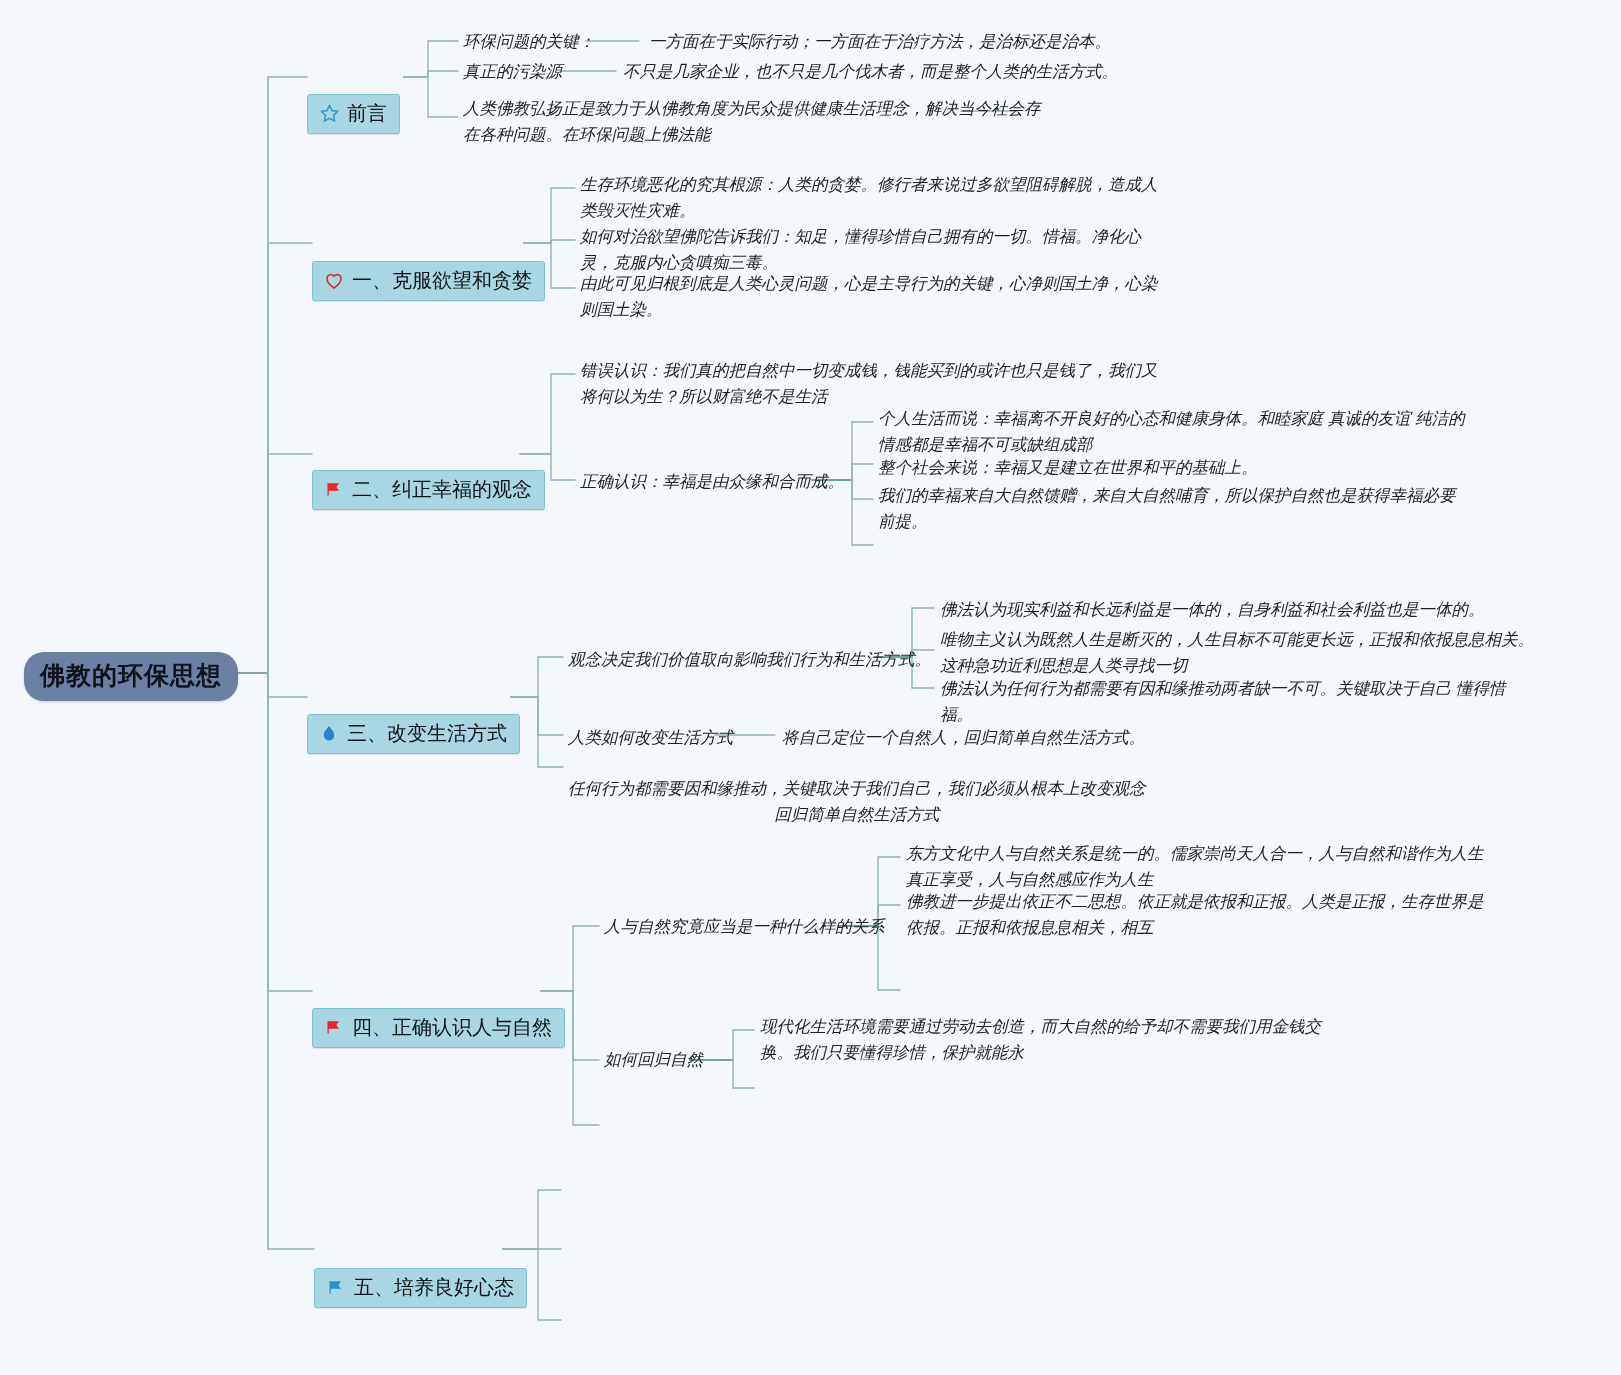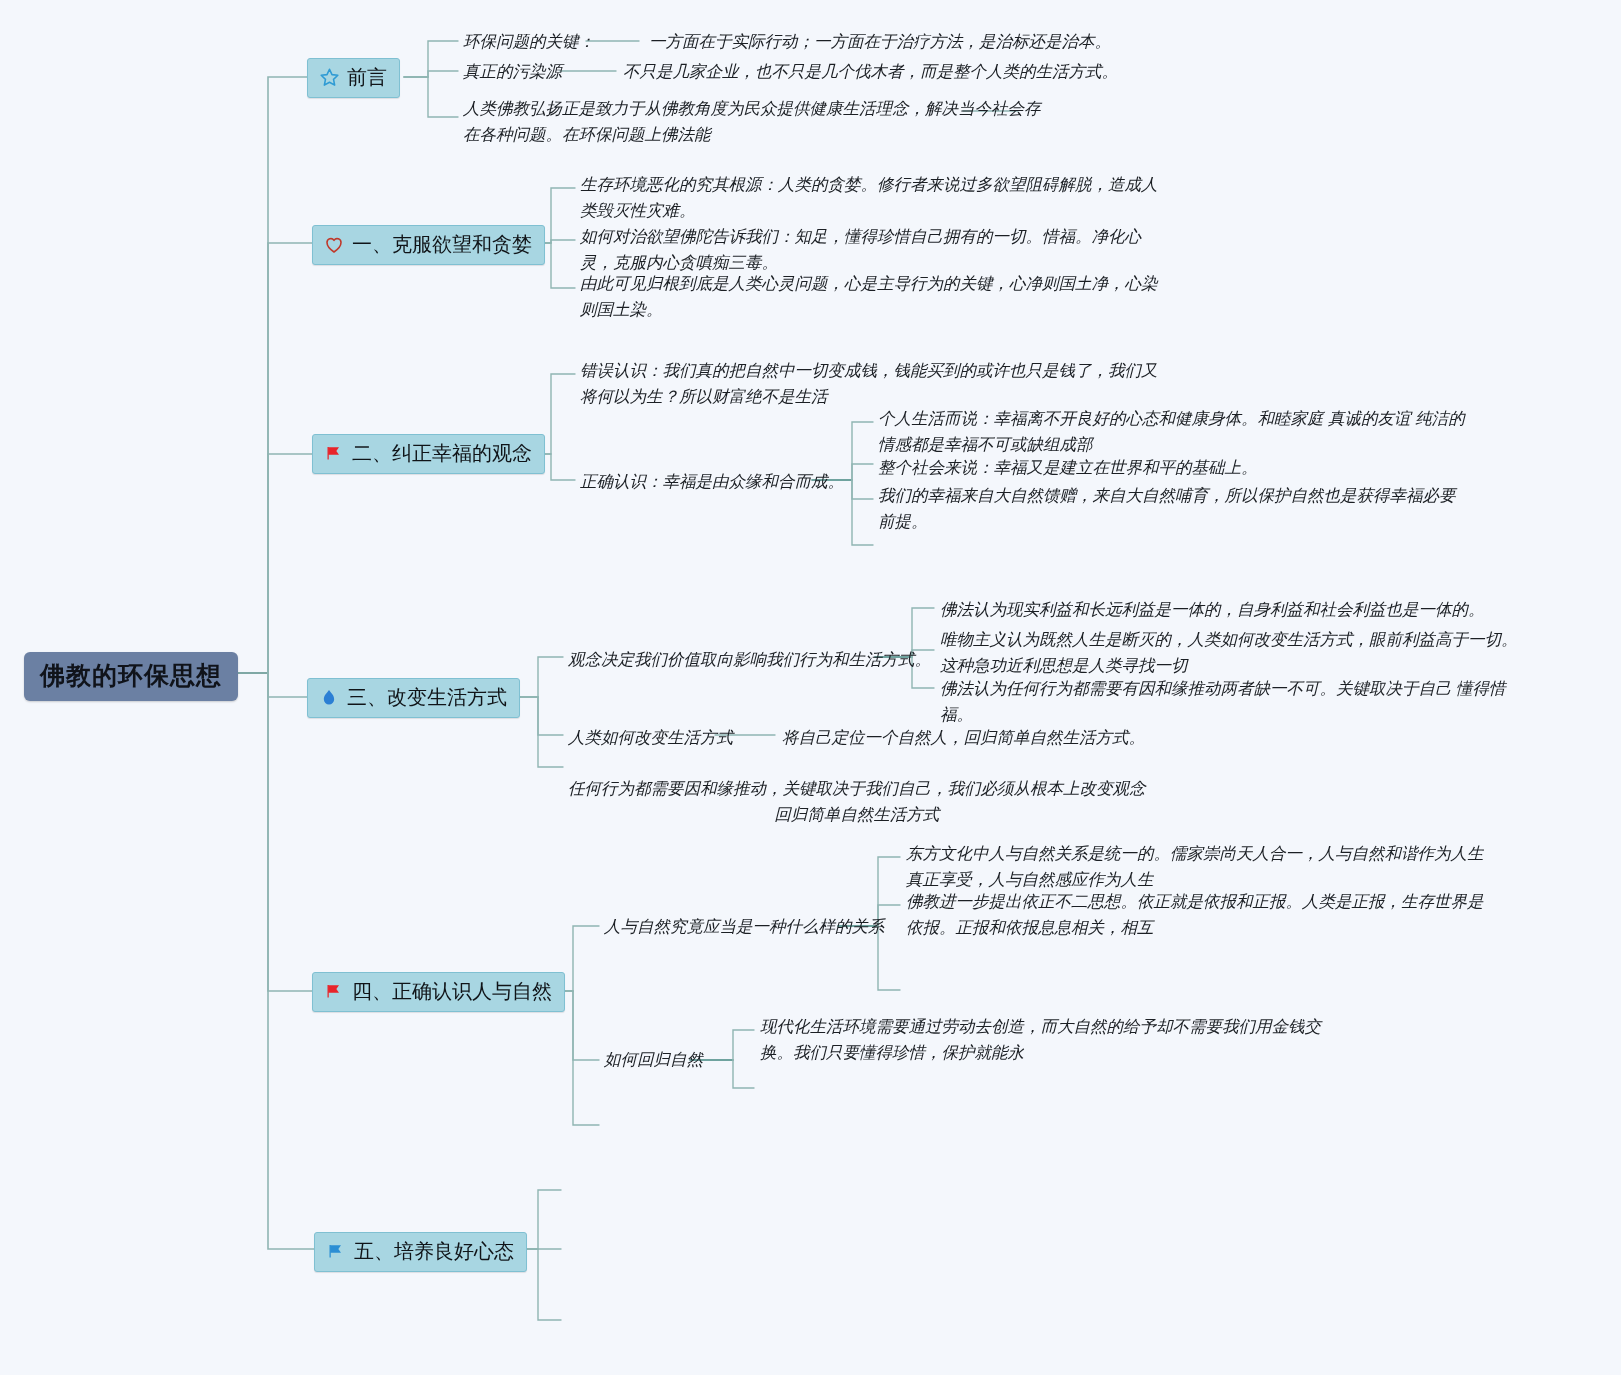--- a/index.html
+++ b/index.html
@@ -9,21 +9,21 @@
     font-family:"Liberation Sans","DejaVu Sans",sans-serif;
     position:relative;overflow:hidden;
   }
   #canvas{position:absolute;left:0;top:0;width:1621px;height:1375px;}
   svg.links{position:absolute;left:0;top:0;width:1621px;height:1375px;pointer-events:none;}
   .node{position:absolute;}
 
   
   .root-node{
     background:#6b80a3;
-    border-radius:6px;
+    border-radius:20px;
     padding:7px 16px 9px 16px;
     color:#10131a;
     font-size:25px;
     font-weight:bold;
     letter-spacing:1px;
     white-space:nowrap;
     box-shadow:0 1px 2px rgba(0,0,0,.18);
   }
 
   
@@ -32,20 +32,21 @@
     border:1px solid #7fc0d2;
     border-radius:3px;
     padding:5px 12px 6px 10px;
     font-size:20px;
     color:#101418;
     white-space:nowrap;
     display:flex;
     align-items:center;
     gap:7px;
     box-shadow:0 1px 1px rgba(0,0,0,.10);
+    margin-top:36px;
   }
   .topic .ico{display:inline-flex;align-items:center;justify-content:center;width:22px;height:22px;flex:none;}
 
   
   .leaf{
     position:absolute;
     font-size:16.5px;
     line-height:1.55;
     color:#1b1f24;
     white-space:pre-line;
@@ -157,21 +158,21 @@
   <div class="node topic" style="left:307px;top:678px;">
     <span class="ico">
       <svg viewBox="0 0 24 24" width="20" height="20">
           <path d="M12 2.5c3 4.2 6.2 6.7 6.2 11a6.2 6.2 0 0 1-12.4 0c0-4.3 3.2-6.8 6.2-11z" fill="#2b7fd4"></path>
         </svg>
     </span>
     <span>三、改变生活方式</span>
   </div>
   <div class="leaf nowrap" style="left:568px;top:647px;">观念决定我们价值取向影响我们行为和生活方式。</div>
   <div class="leaf nowrap" style="left:940px;top:597px;">佛法认为现实利益和长远利益是一体的，自身利益和社会利益也是一体的。</div>
-  <div class="leaf" style="left:940px;top:627px;">唯物主义认为既然人生是断灭的，人类如何改变生活方式，眼前利益高于一切。
+  <div class="leaf" style="left:940px;top:627px;">唯物主义认为既然人生是断灭的，人生目标不可能更长远，正报和依报息息相关。
 这种急功近利思想是人类寻找一切</div>
   <div class="leaf" style="left:940px;top:676px;">佛法认为任何行为都需要有因和缘推动两者缺一不可。关键取决于自己 懂得惜
 福。</div>
   <div class="leaf nowrap" style="left:568px;top:725px;">人类如何改变生活方式</div>
   <div class="leaf nowrap" style="left:782px;top:725px;">将自己定位一个自然人，回归简单自然生活方式。</div>
   <div class="leaf" style="left:568px;top:776px;text-align:center;">任何行为都需要因和缘推动，关键取决于我们自己，我们必须从根本上改变观念
 回归简单自然生活方式</div>
 
   <div class="node topic" style="left:312px;top:972px;">
     <span class="ico">

